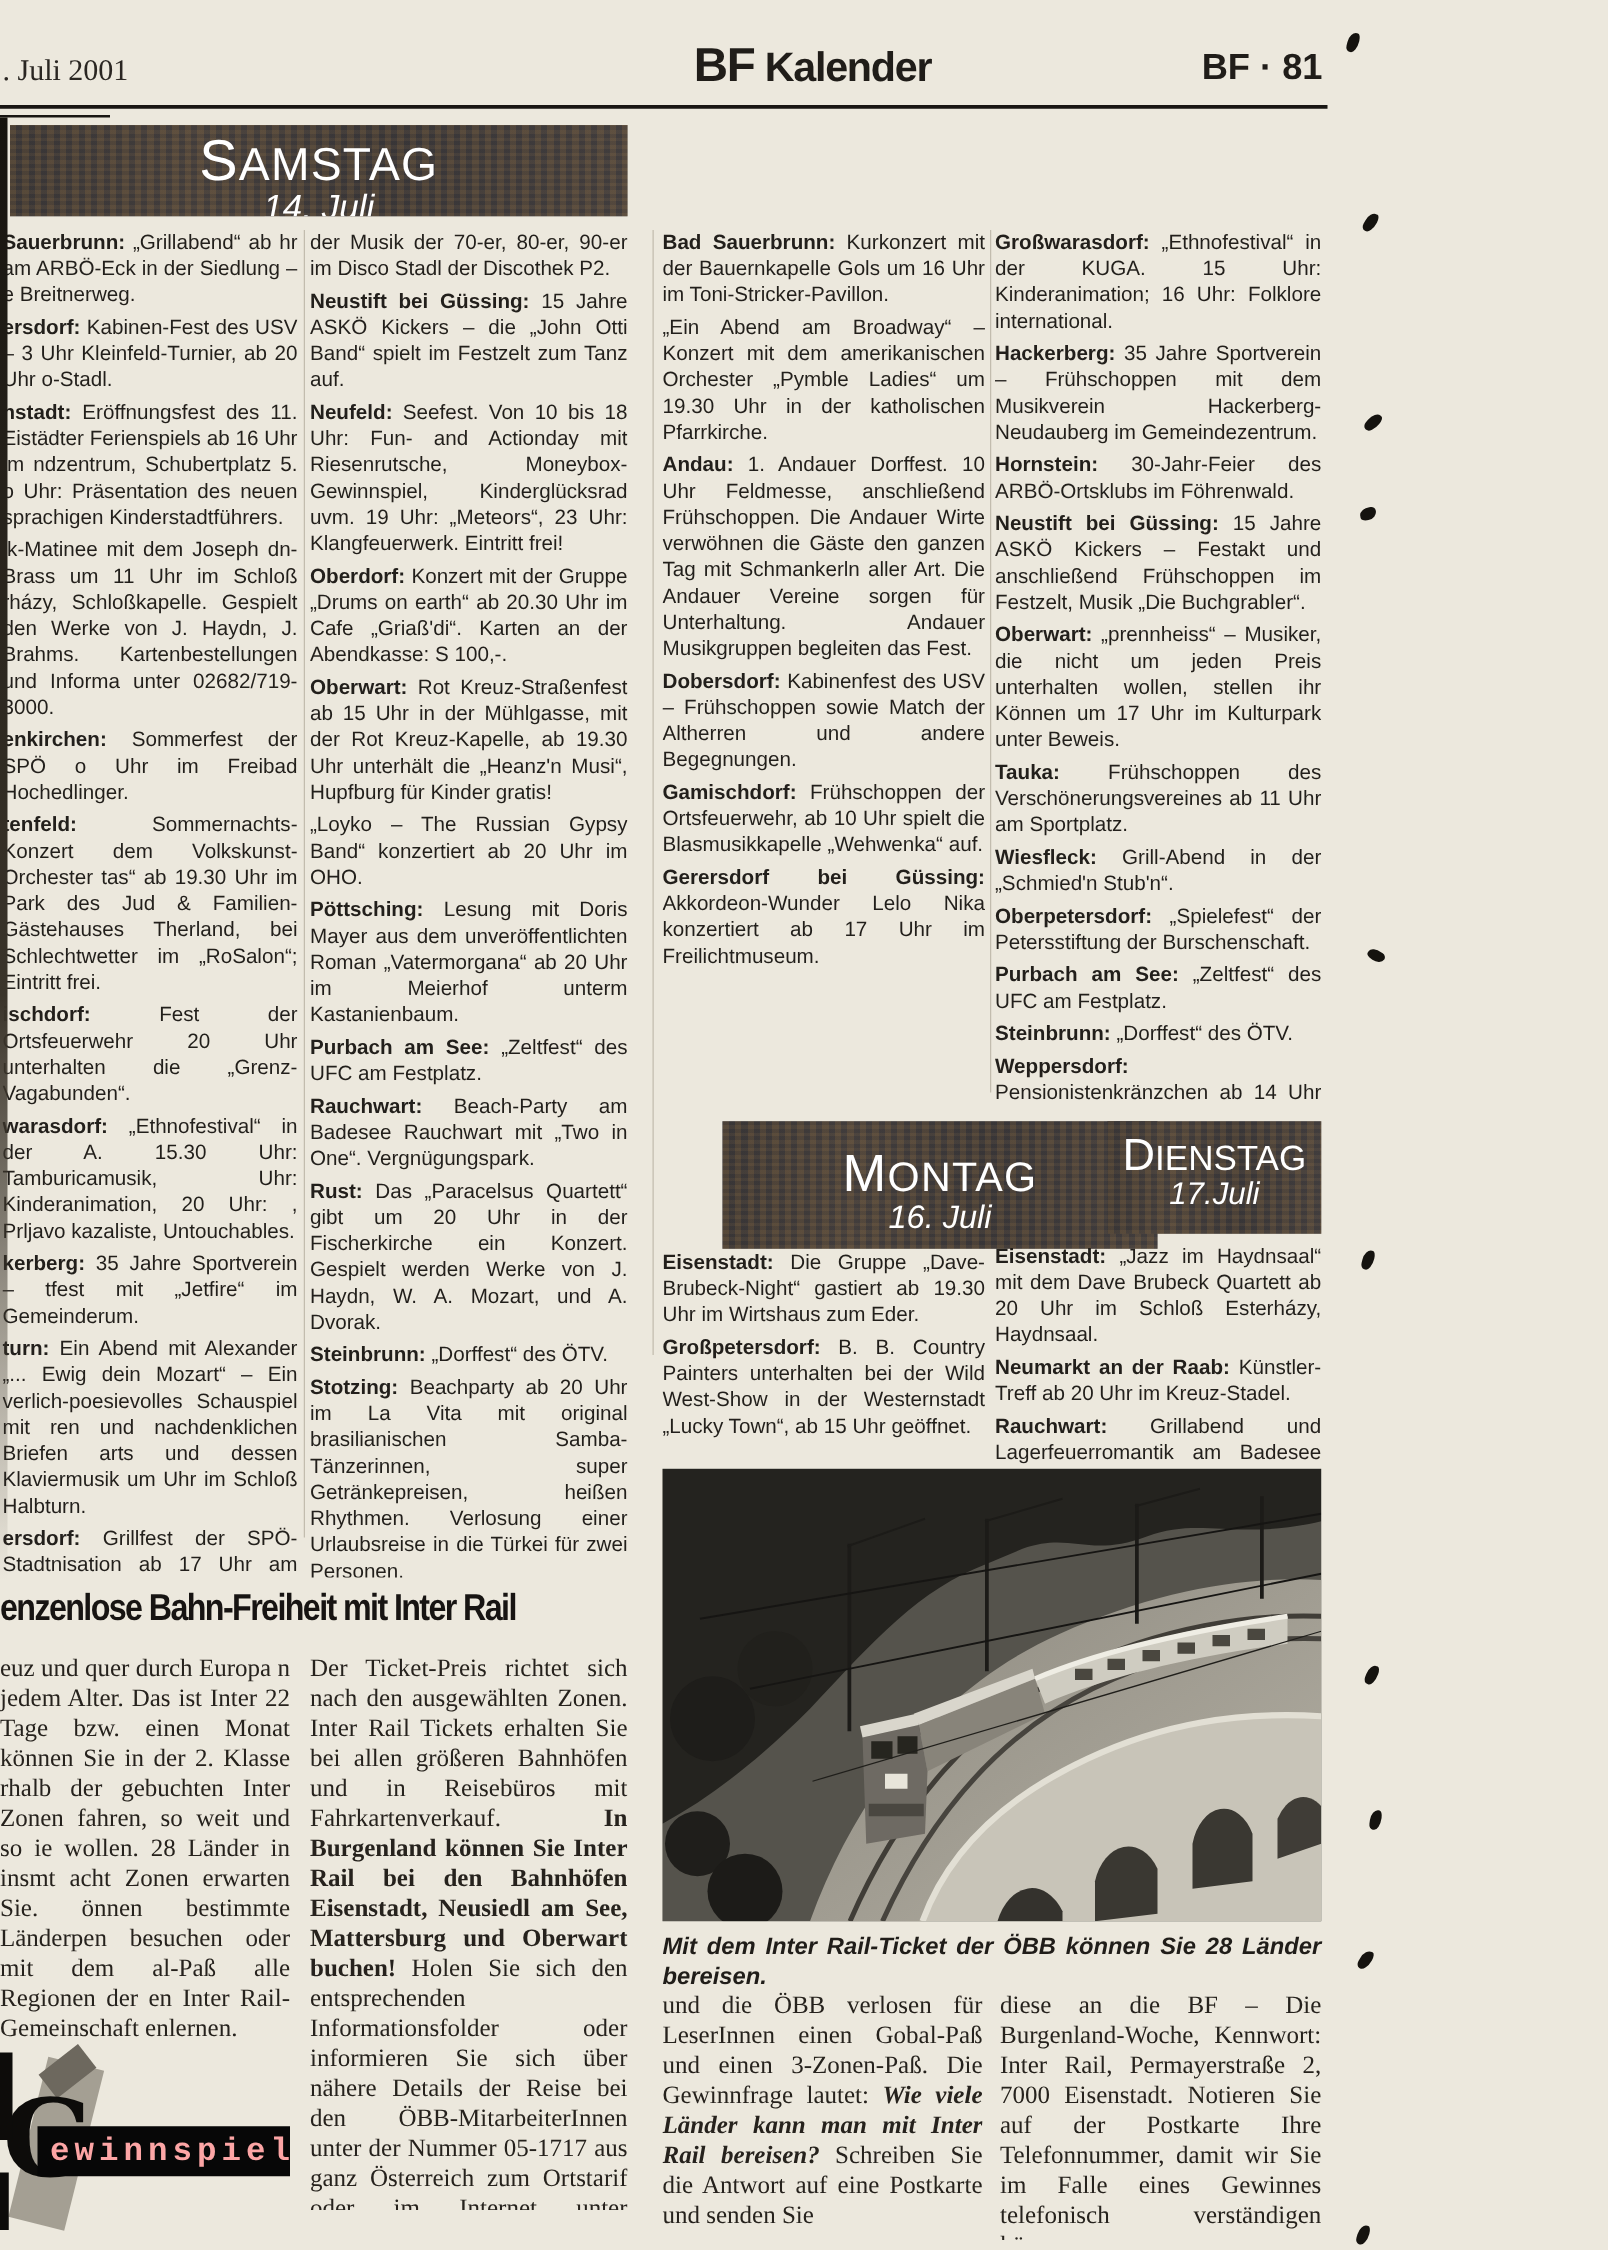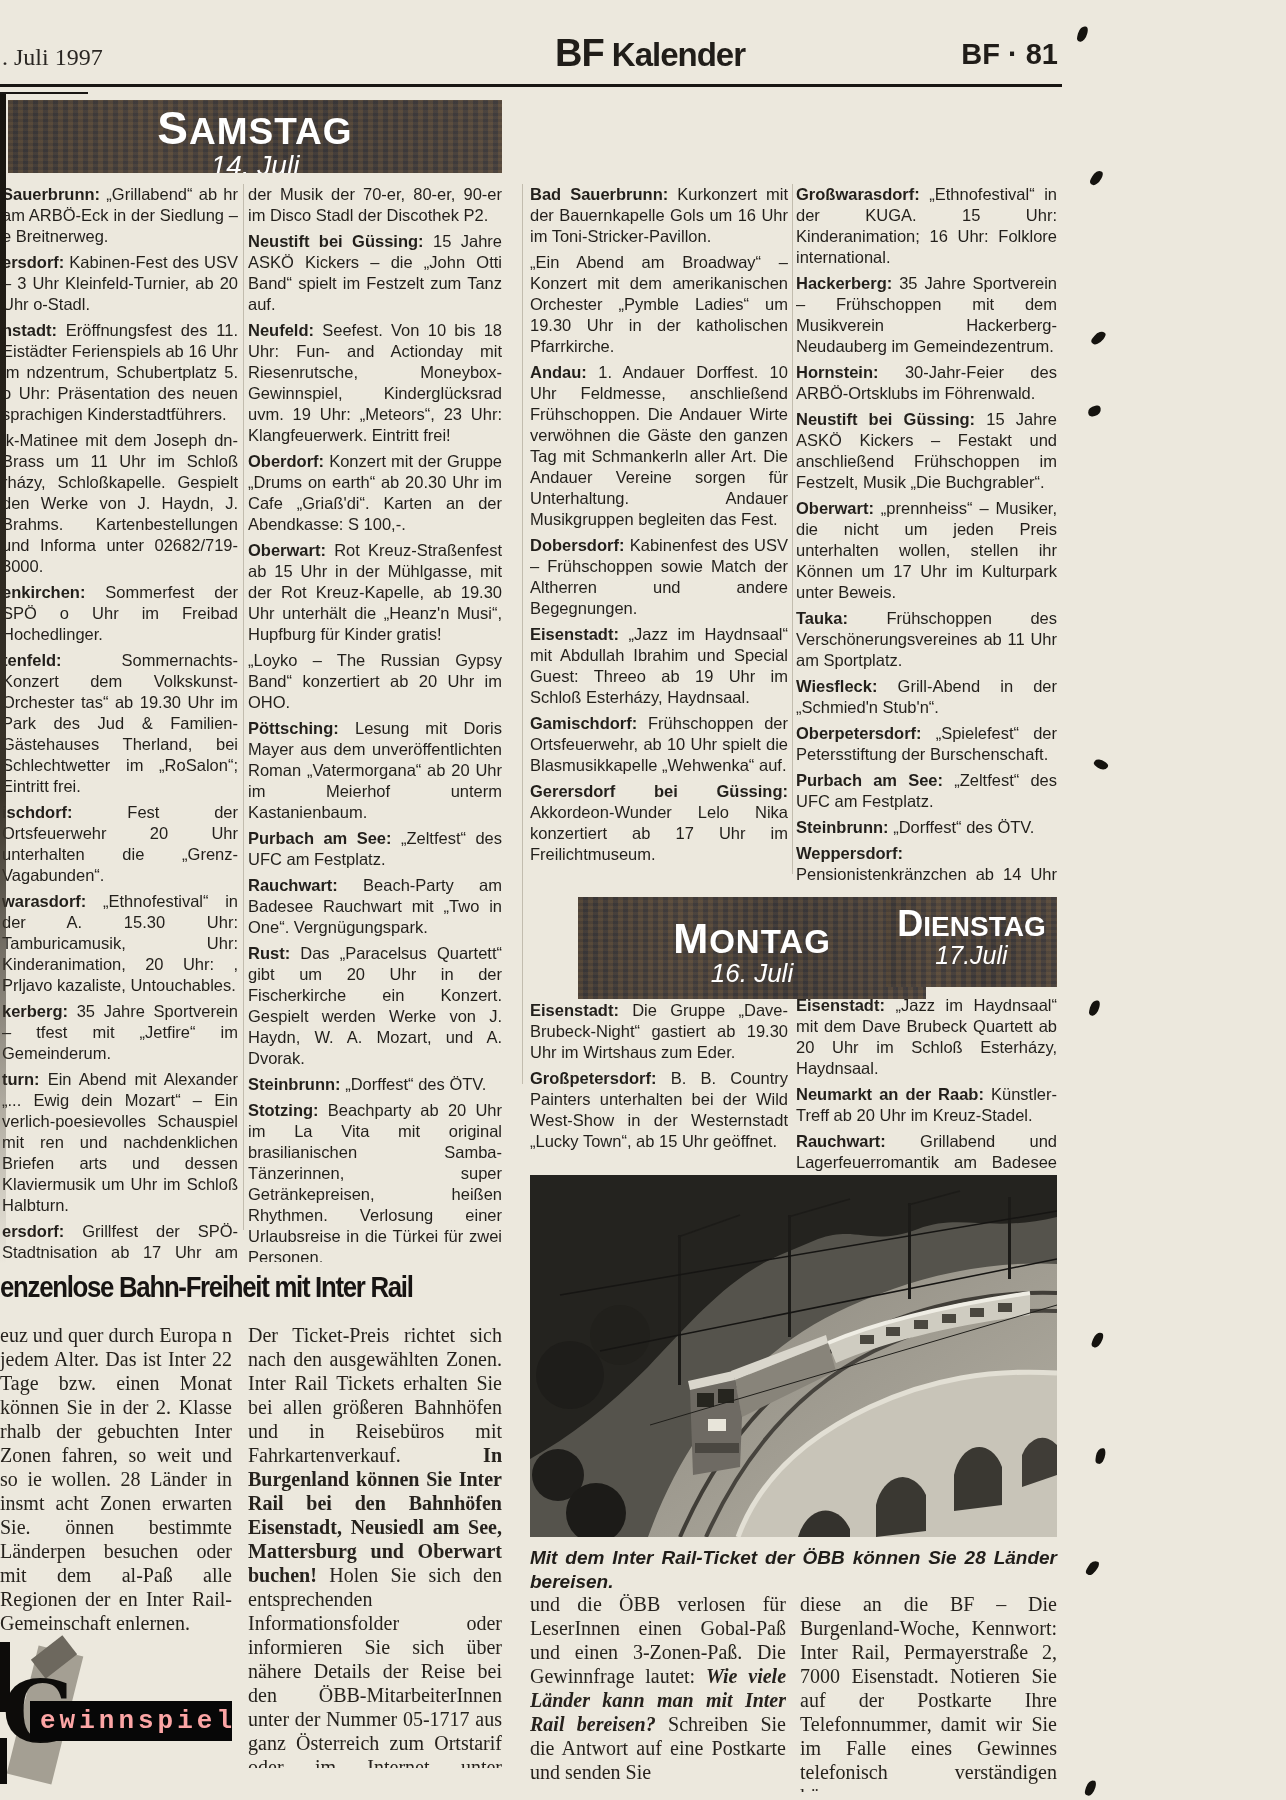--- a/index.html
+++ b/index.html
@@ -16,21 +16,21 @@
   .hdr-page{left:930px;top:38px;width:128px;text-align:right;font-weight:800;font-size:29px;letter-spacing:0;}
   .hdr-rule{left:0;top:84px;width:1062px;height:3px;background:#191613;}
   .hdr-rule2{left:0;top:92px;width:88px;height:2px;background:#191613;}
 
   
   .daybox{color:#fff;text-align:center;overflow:hidden;
      background:
        repeating-linear-gradient(90deg,rgba(104,82,58,.30) 0 5px,rgba(42,44,56,.30) 5px 10px),
        repeating-linear-gradient(0deg,rgba(120,95,62,.18) 0 3px,rgba(30,32,40,.18) 3px 6px),
        linear-gradient(90deg,#463f38,#564c42 30%,#453f3a 60%,#554c44);}
-  .daybox .t{font-weight:700;line-height:1;margin-top:5px;letter-spacing:1px;}
+  .daybox .t{font-weight:400;line-height:1;margin-top:5px;letter-spacing:1px;}
   .daybox .t .init{font-size:46px;}
   .daybox .t .rest{font-size:37px;}
   .daybox .d{font-style:italic;font-size:28px;line-height:1.05;font-weight:500;}
   .daybox.small .t .init{font-size:42px;}
   .daybox.small .t .rest{font-size:33px;}
   .daybox.small .d{font-size:26px;}
   .daybox.tiny .t{letter-spacing:0;}
   .daybox.tiny .t .init{font-size:36px;}
   .daybox.tiny .t .rest{font-size:28px;}
   .daybox.tiny .d{font-size:25px;}
@@ -83,21 +83,21 @@
      background:linear-gradient(180deg,#16130e,#3a342a 60%,rgba(58,52,42,0));}
   .edge-frag{background:#0d0c0a;}
   .mark{width:9px;height:16px;background:#15130f;border-radius:70% 30% 60% 40%/60% 40% 70% 30%;
         transform:rotate(14deg);}
 </style>
 </head>
 <body>
 
 <div id="page">
 
-  <div class="abs hdr-date">. Juli 1997</div>
+  <div class="abs hdr-date">. Juli 2001</div>
   <div class="abs hdr-brand">
     <span class="bf">BF</span><span class="kal"> Kalender</span>
   </div>
   <div class="abs hdr-page">BF · 81</div>
   <div class="abs hdr-rule"></div>
   <div class="abs hdr-rule2"></div>
 
   <div class="abs daybox" id="box-samstag">
     <div class="t"><span class="init">S</span><span class="rest">AMSTAG</span></div>
     <div class="d">14. Juli</div>
@@ -136,21 +136,20 @@
       <p class="entry"><b>Rauchwart: </b>Beach-Party am Badesee Rauchwart mit „Two in One“. Vergnügungspark.</p>
       <p class="entry"><b>Rust: </b>Das „Paracelsus Quartett“ gibt um 20 Uhr in der Fischerkirche ein Konzert. Gespielt werden Werke von J. Haydn, W. A. Mozart, und A. Dvorak.</p>
       <p class="entry"><b>Steinbrunn: </b>„Dorffest“ des ÖTV.</p>
       <p class="entry"><b>Stotzing: </b>Beachparty ab 20 Uhr im La Vita mit original brasilianischen Samba-Tänzerinnen, super Getränkepreisen, heißen Rhythmen. Verlosung einer Urlaubsreise in die Türkei für zwei Personen.</p>
     </div>
   <div class="abs cal-col" id="col-n1">
       <p class="entry"><b>Bad Sauerbrunn: </b>Kurkonzert mit der Bauernkapelle Gols um 16 Uhr im Toni-Stricker-Pavillon.</p>
       <p class="entry">„Ein Abend am Broadway“ – Konzert mit dem amerikanischen Orchester „Pymble Ladies“ um 19.30 Uhr in der katholischen Pfarrkirche.</p>
       <p class="entry"><b>Andau: </b>1. Andauer Dorffest. 10 Uhr Feldmesse, anschließend Frühschoppen. Die Andauer Wirte verwöhnen die Gäste den ganzen Tag mit Schmankerln aller Art. Die Andauer Vereine sorgen für Unterhaltung. Andauer Musikgruppen begleiten das Fest.</p>
       <p class="entry"><b>Dobersdorf: </b>Kabinenfest des USV – Frühschoppen sowie Match der Altherren und andere Begegnungen.</p>
-      <p class="entry"><b>Eisenstadt: </b>„Jazz im Haydnsaal“ mit Abdullah Ibrahim und Special Guest: Threeo ab 19 Uhr im Schloß Esterházy, Haydnsaal.</p>
       <p class="entry"><b>Gamischdorf: </b>Frühschoppen der Ortsfeuerwehr, ab 10 Uhr spielt die Blasmusikkapelle „Wehwenka“ auf.</p>
       <p class="entry"><b>Gerersdorf bei Güssing: </b>Akkordeon-Wunder Lelo Nika konzertiert ab 17 Uhr im Freilichtmuseum.</p>
     </div>
   <div class="abs cal-col" id="col-n2">
       <p class="entry"><b>Großwarasdorf: </b>„Ethnofestival“ in der KUGA. 15 Uhr: Kinderanimation; 16 Uhr: Folklore international.</p>
       <p class="entry"><b>Hackerberg: </b>35 Jahre Sportverein – Frühschoppen mit dem Musikverein Hackerberg-Neudauberg im Gemeindezentrum.</p>
       <p class="entry"><b>Hornstein: </b>30-Jahr-Feier des ARBÖ-Ortsklubs im Föhrenwald.</p>
       <p class="entry"><b>Neustift bei Güssing: </b>15 Jahre ASKÖ Kickers – Festakt und anschließend Frühschoppen im Festzelt, Musik „Die Buchgrabler“.</p>
       <p class="entry"><b>Oberwart: </b>„prennheiss“ – Musiker, die nicht um jeden Preis unterhalten wollen, stellen ihr Können um 17 Uhr im Kulturpark unter Beweis.</p>
       <p class="entry"><b>Tauka: </b>Frühschoppen des Verschönerungsvereines ab 11 Uhr am Sportplatz.</p>

